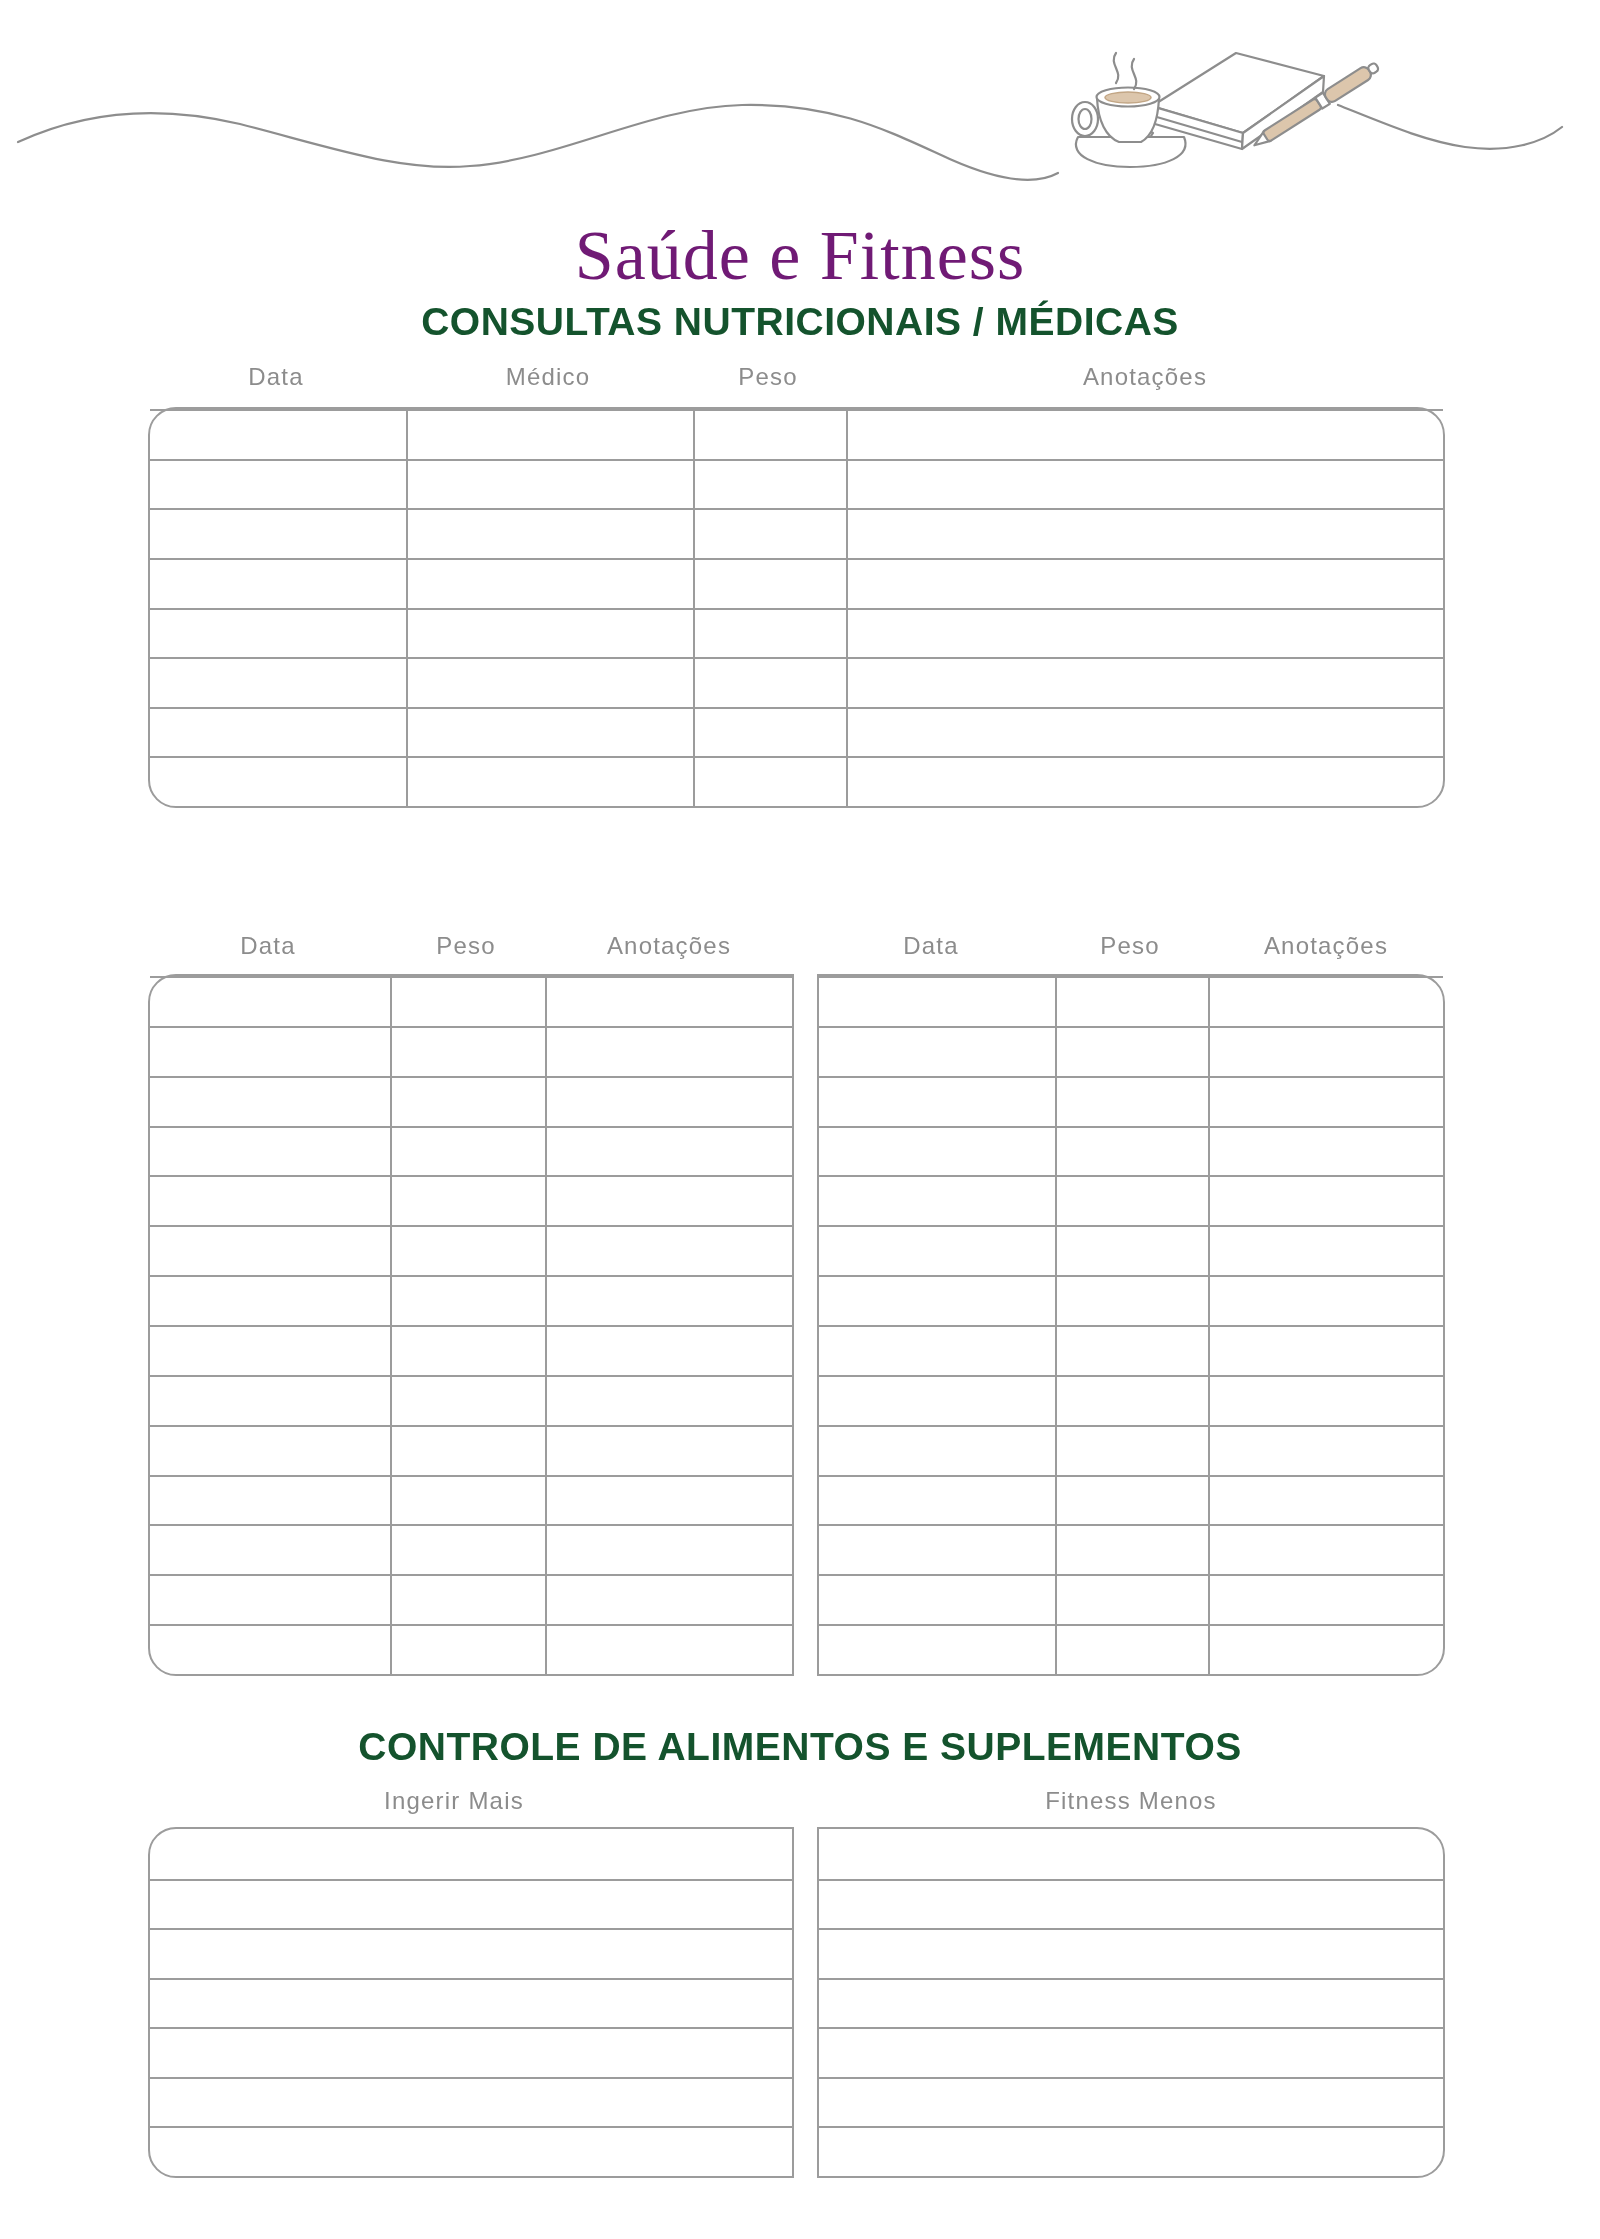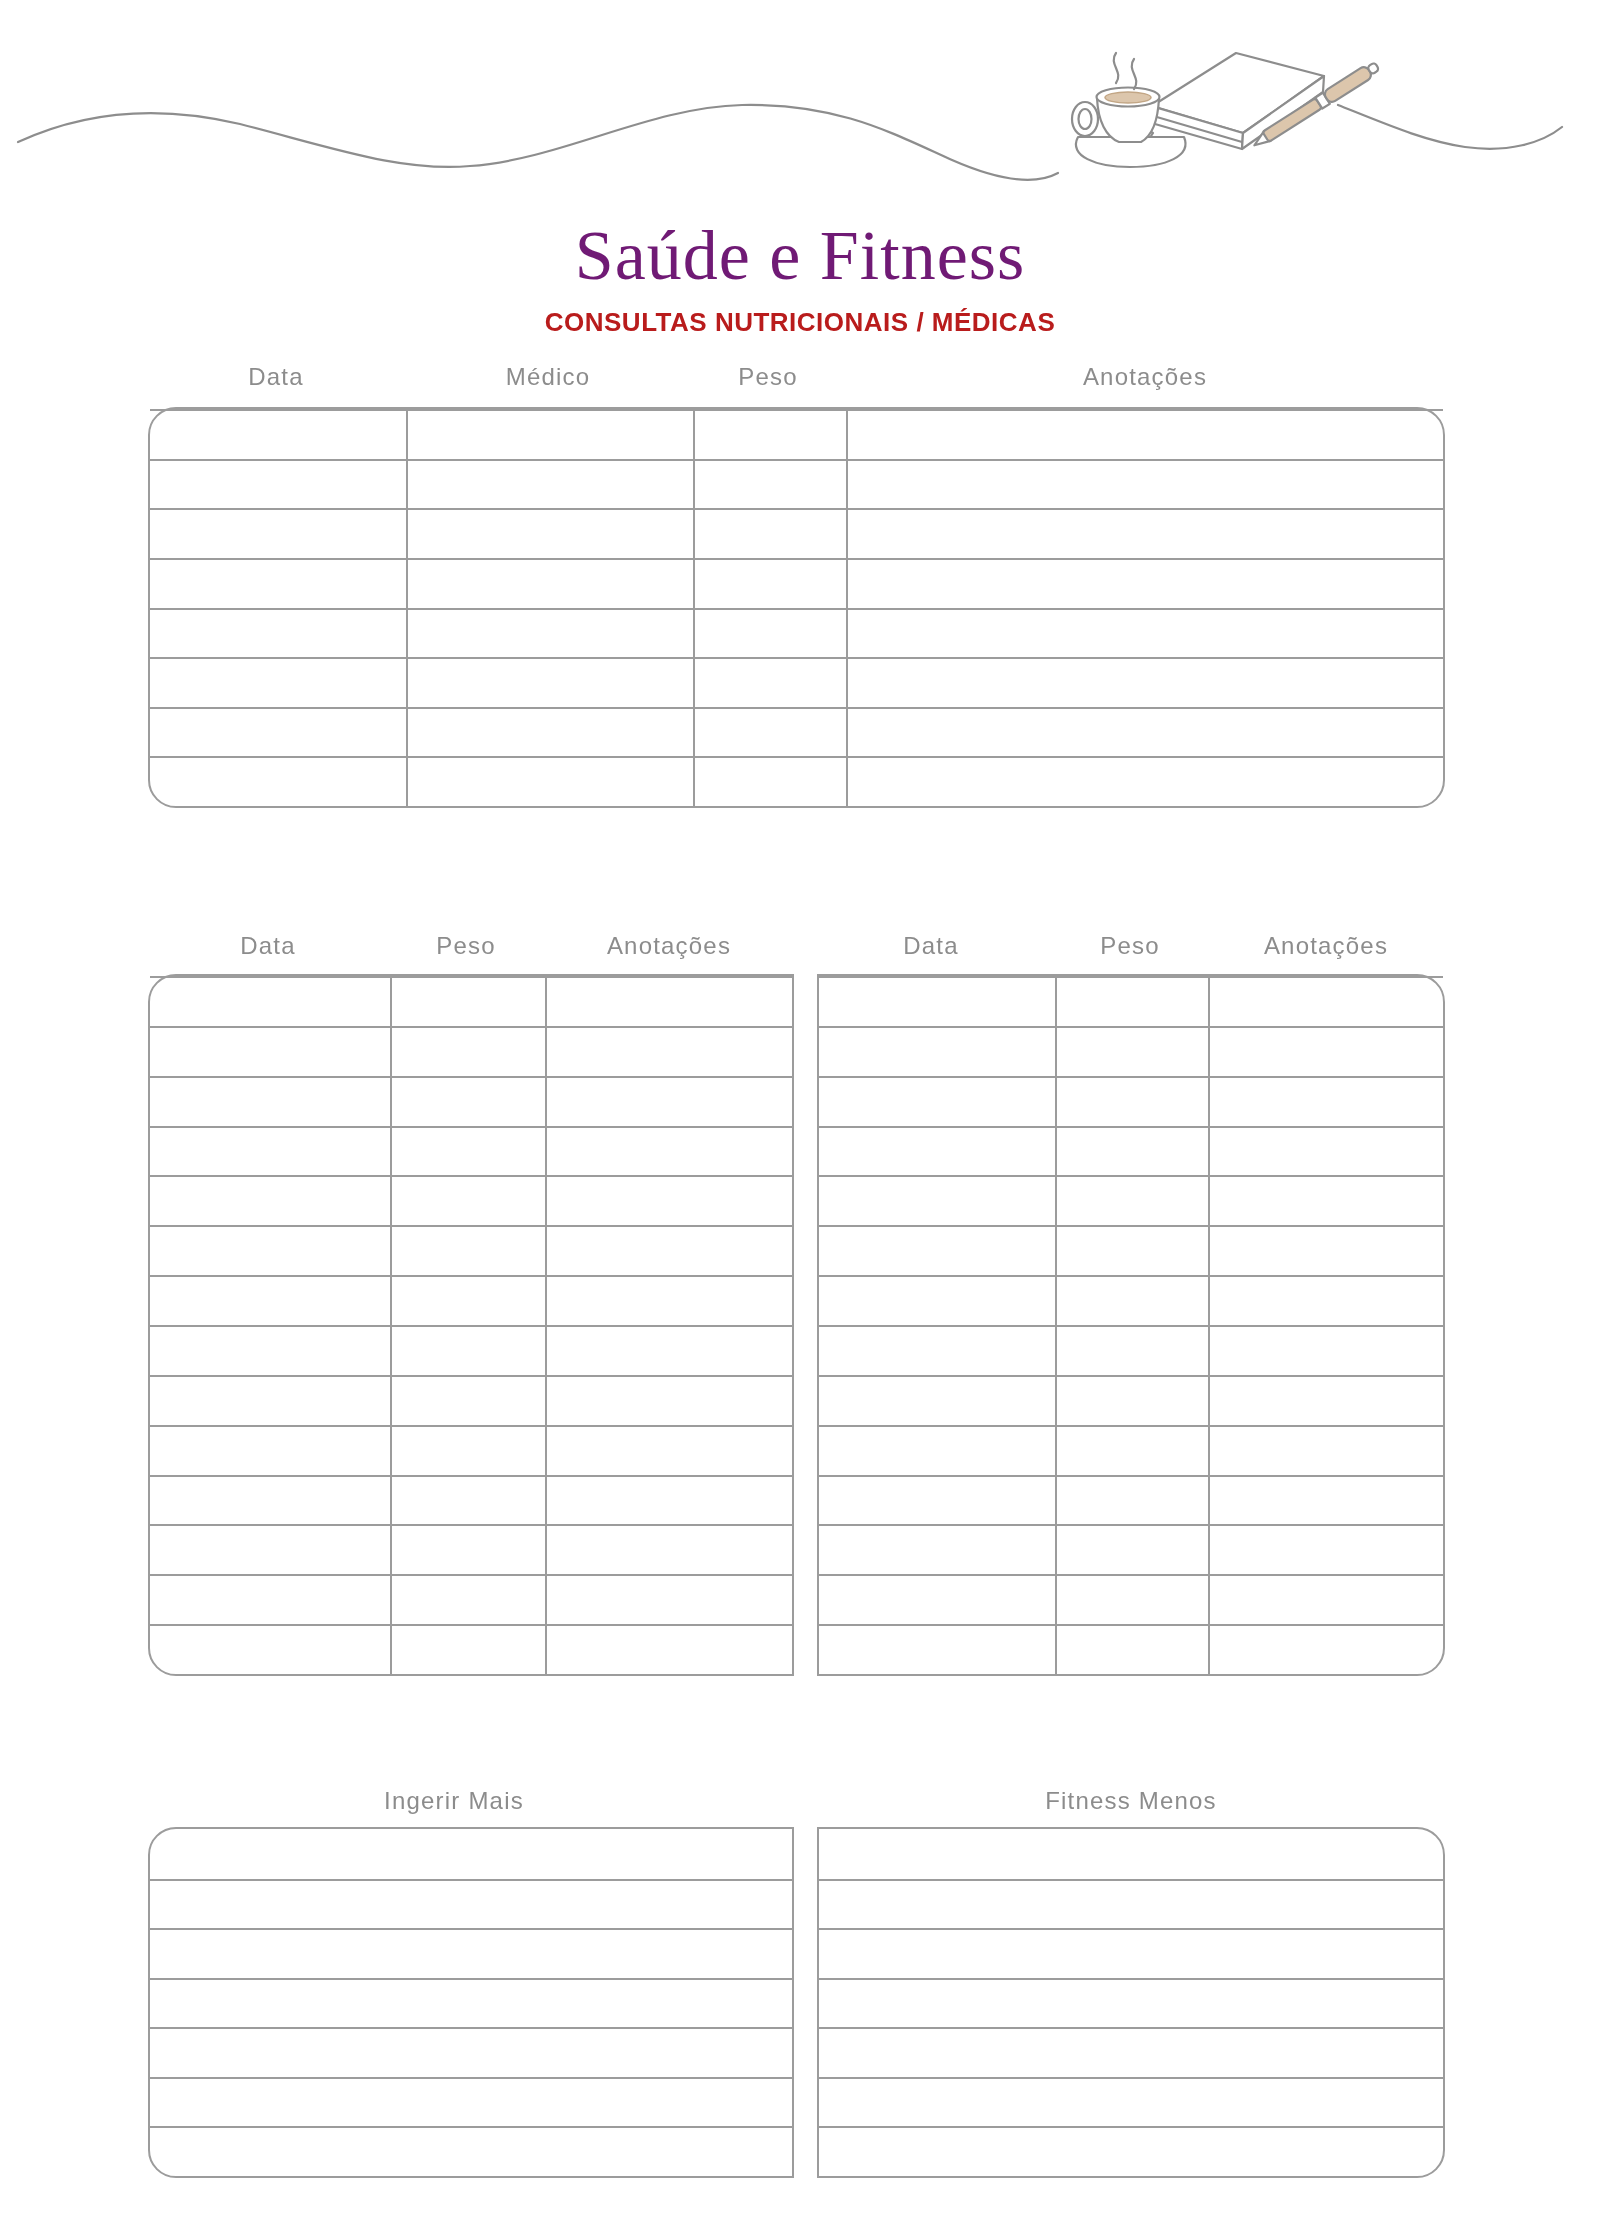--- a/index.html
+++ b/index.html
@@ -19,23 +19,23 @@
     font-weight:400;
     font-size:70px;line-height:76px;
     letter-spacing:1px;
     color:#701a75;
     margin:0;
   }
   .section-heading{
     position:absolute;left:0;width:100%;
     text-align:center;
     font-weight:700;
-    font-size:26px;line-height:36px;
+    font-size:39px;line-height:36px;
     letter-spacing:0.5px;
-    color:#b91c1c;
+    color:#14532d;
     margin:0;
   }
   .sh-1{top:304px;}
   .sh-2{top:871px;}
   .sh-3{top:1729px;}
   .colhead, .box-label{
     position:absolute;
     transform:translateX(-50%);
     font-size:24px;line-height:30px;
     letter-spacing:1.2px;
@@ -163,20 +163,21 @@
       <div class="trow"></div>
       <div class="trow"></div>
       <div class="trow"></div>
       <div class="trow"></div>
       <div class="trow"></div>
       <div class="trow"></div>
       <div class="trow"></div>
       <div class="trow"></div>
     </div>
 
+  <h2 class="section-heading sh-3">CONTROLE DE ALIMENTOS E SUPLEMENTOS</h2>
 
   <span class="box-label" style="left:454px;top:1786px;">Ingerir Mais</span>
   <span class="box-label" style="left:1131px;top:1786px;">Fitness Menos</span>
 
   <div class="linebox boxA rad-left">
       <div class="trow"></div>
       <div class="trow"></div>
       <div class="trow"></div>
       <div class="trow"></div>
       <div class="trow"></div>

